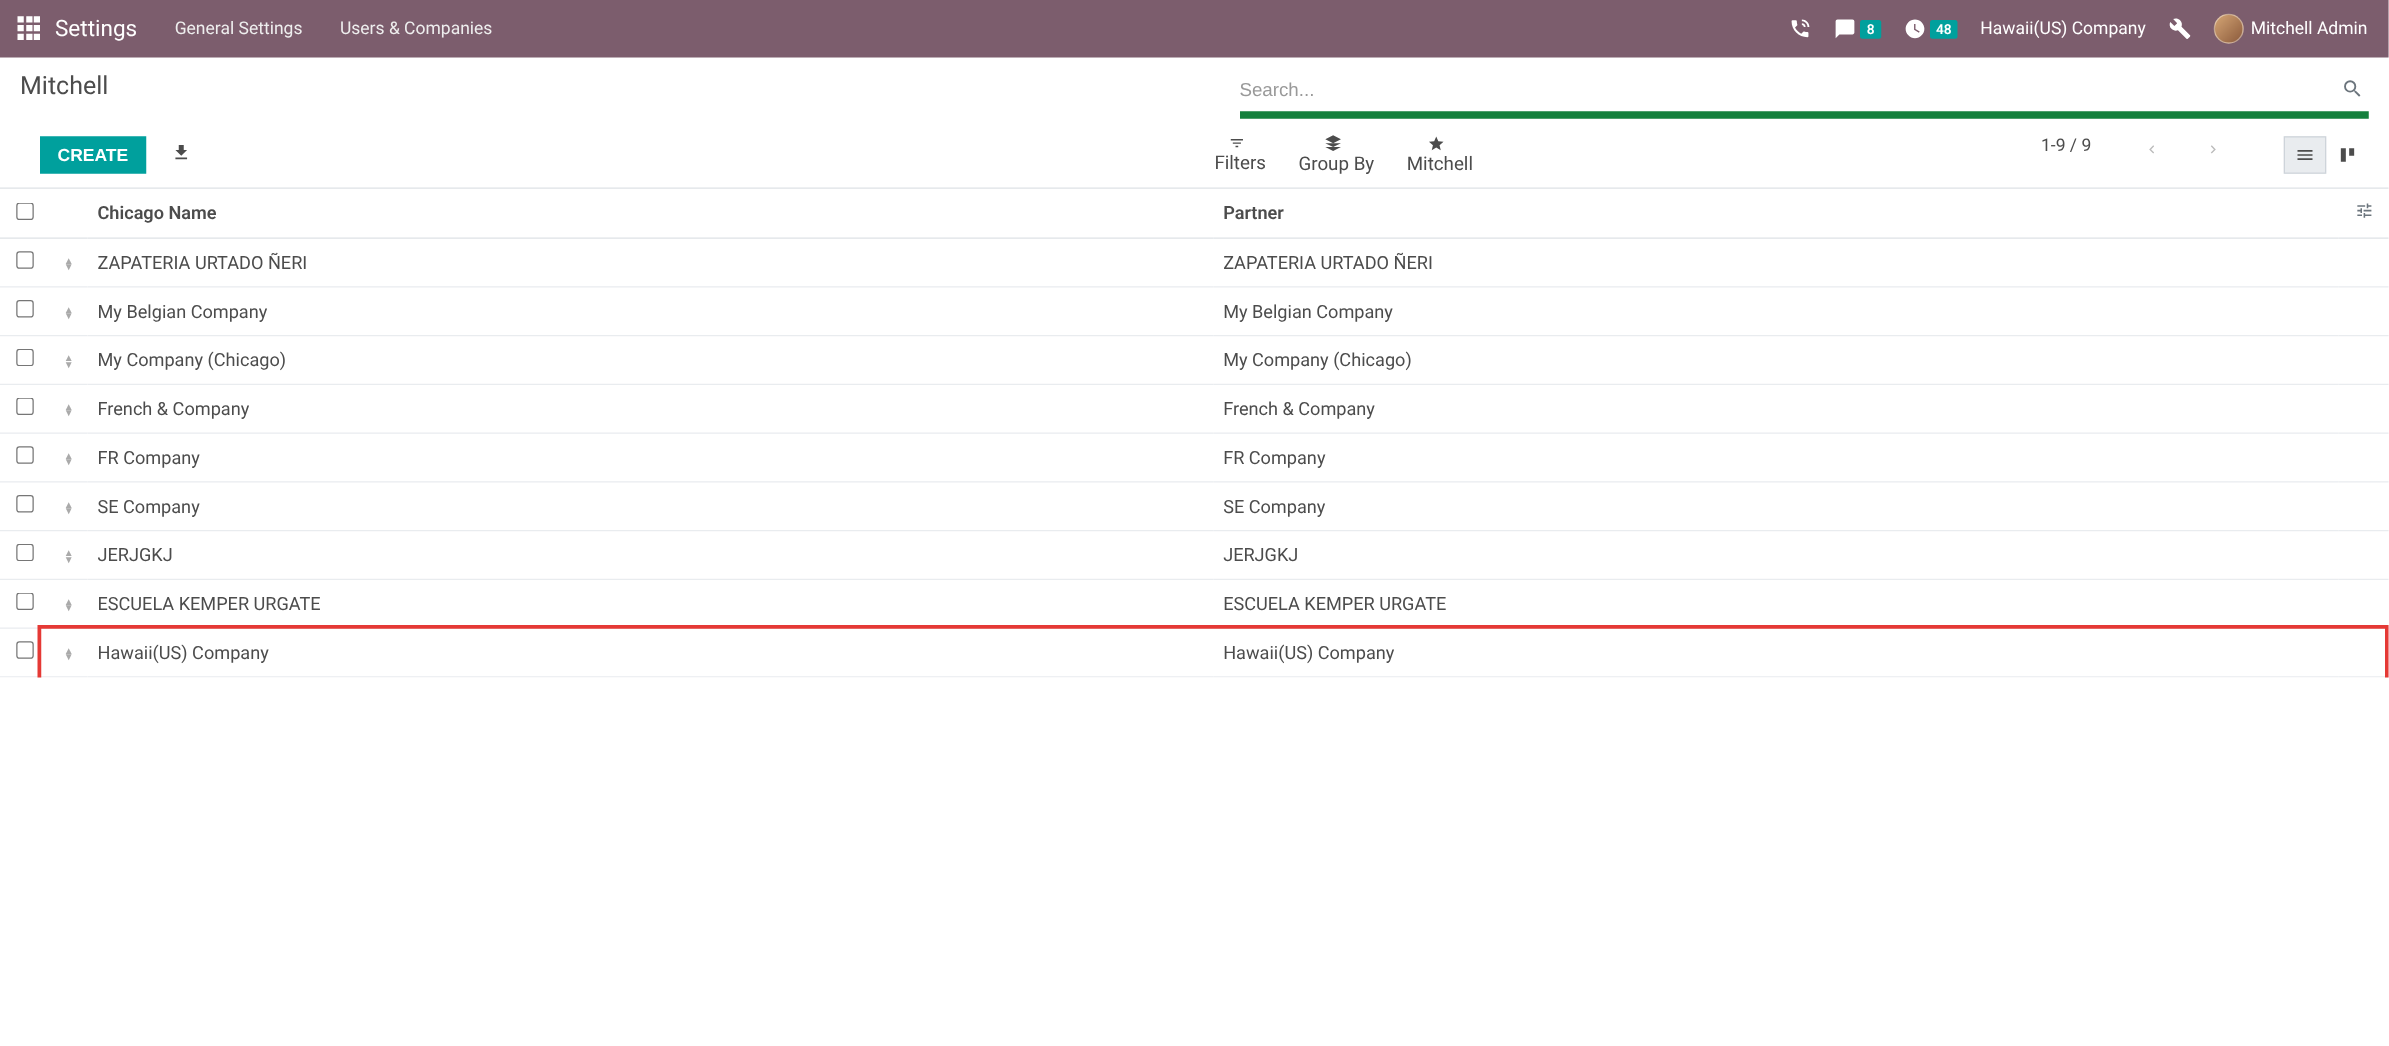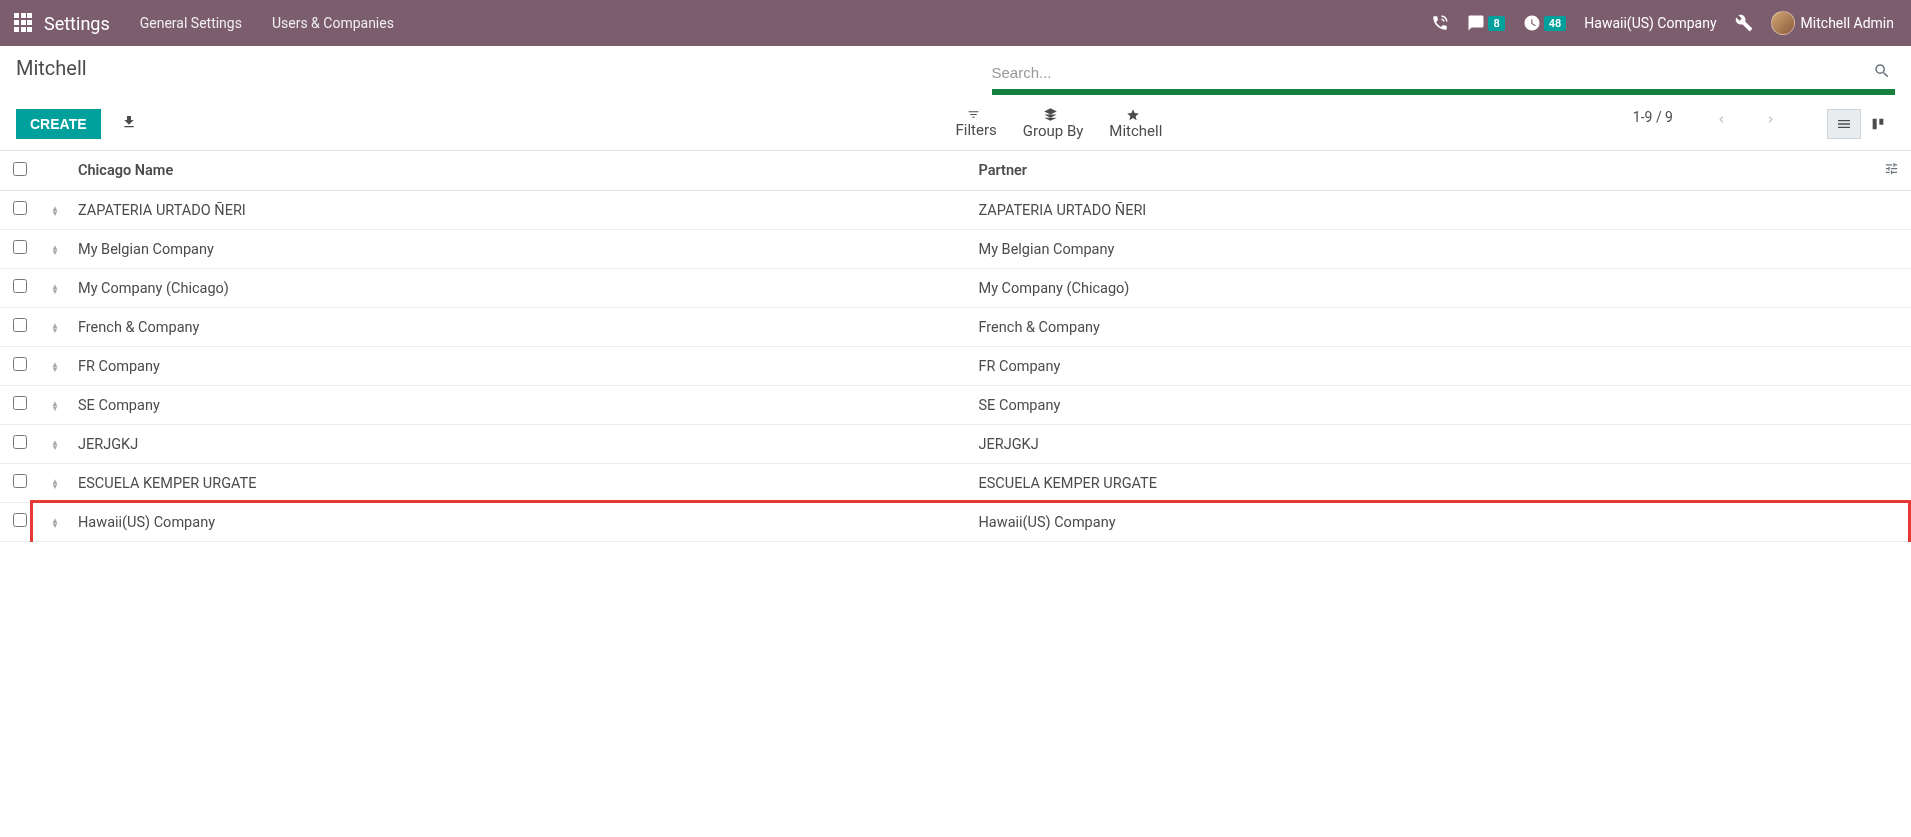--- a/index.html
+++ b/index.html
@@ -20,21 +20,21 @@
     
     .control-panel { padding: 10px 16px; border-bottom: 1px solid #dee2e6; }
     .cp-top { display: flex; align-items: flex-start; margin-bottom: 12px; }
     .cp-title { font-size: 20px; color: #4c4c4c; flex: 0 0 50%; }
     .cp-search-wrap { flex: 1; display: flex; align-items: center; border-bottom: 6px solid #15803d; padding: 4px 0; margin-left: 36px; }
     .cp-search-wrap input { border: none; outline: none; flex: 1; font-size: 15px; padding: 4px 0; color: #4c4c4c; }
     .cp-search-wrap input::placeholder { color: #999; }
     .cp-search-wrap .search-btn { cursor: pointer; padding: 0 4px; }
     
     .cp-bottom { display: flex; align-items: center; }
-    .cp-left { flex: 0 0 50%; display: flex; align-items: center; }
+    .cp-left { flex: 0 0 50%; display: flex; align-items: center; margin-left: 16px; }
     .btn-create { background: #00a09d; color: #fff; border: none; padding: 7px 14px; font-size: 14px; font-weight: 600; cursor: pointer; margin-right: 20px; text-transform: uppercase; }
     .btn-import { cursor: pointer; color: #4c4c4c; }
     
     .cp-right { flex: 1; display: flex; align-items: center; }
     .cp-tool { display: flex; align-items: center; margin-right: 26px; cursor: pointer; color: #4c4c4c; font-size: 15px; flex-direction: column; }
     .cp-tool svg, .cp-tool .ico { margin-right: 6px; }
     .cp-pager { margin-left: auto; display: flex; color: #4c4c4c; gap: 24px; }
     .cp-pager .page-text { margin-right: 12px; font-size: 14px; }
     .cp-pager .nav-btn { cursor: pointer; padding: 4px 6px; color: #bbb; }
     .cp-views { display: flex; margin-left: 20px; }

